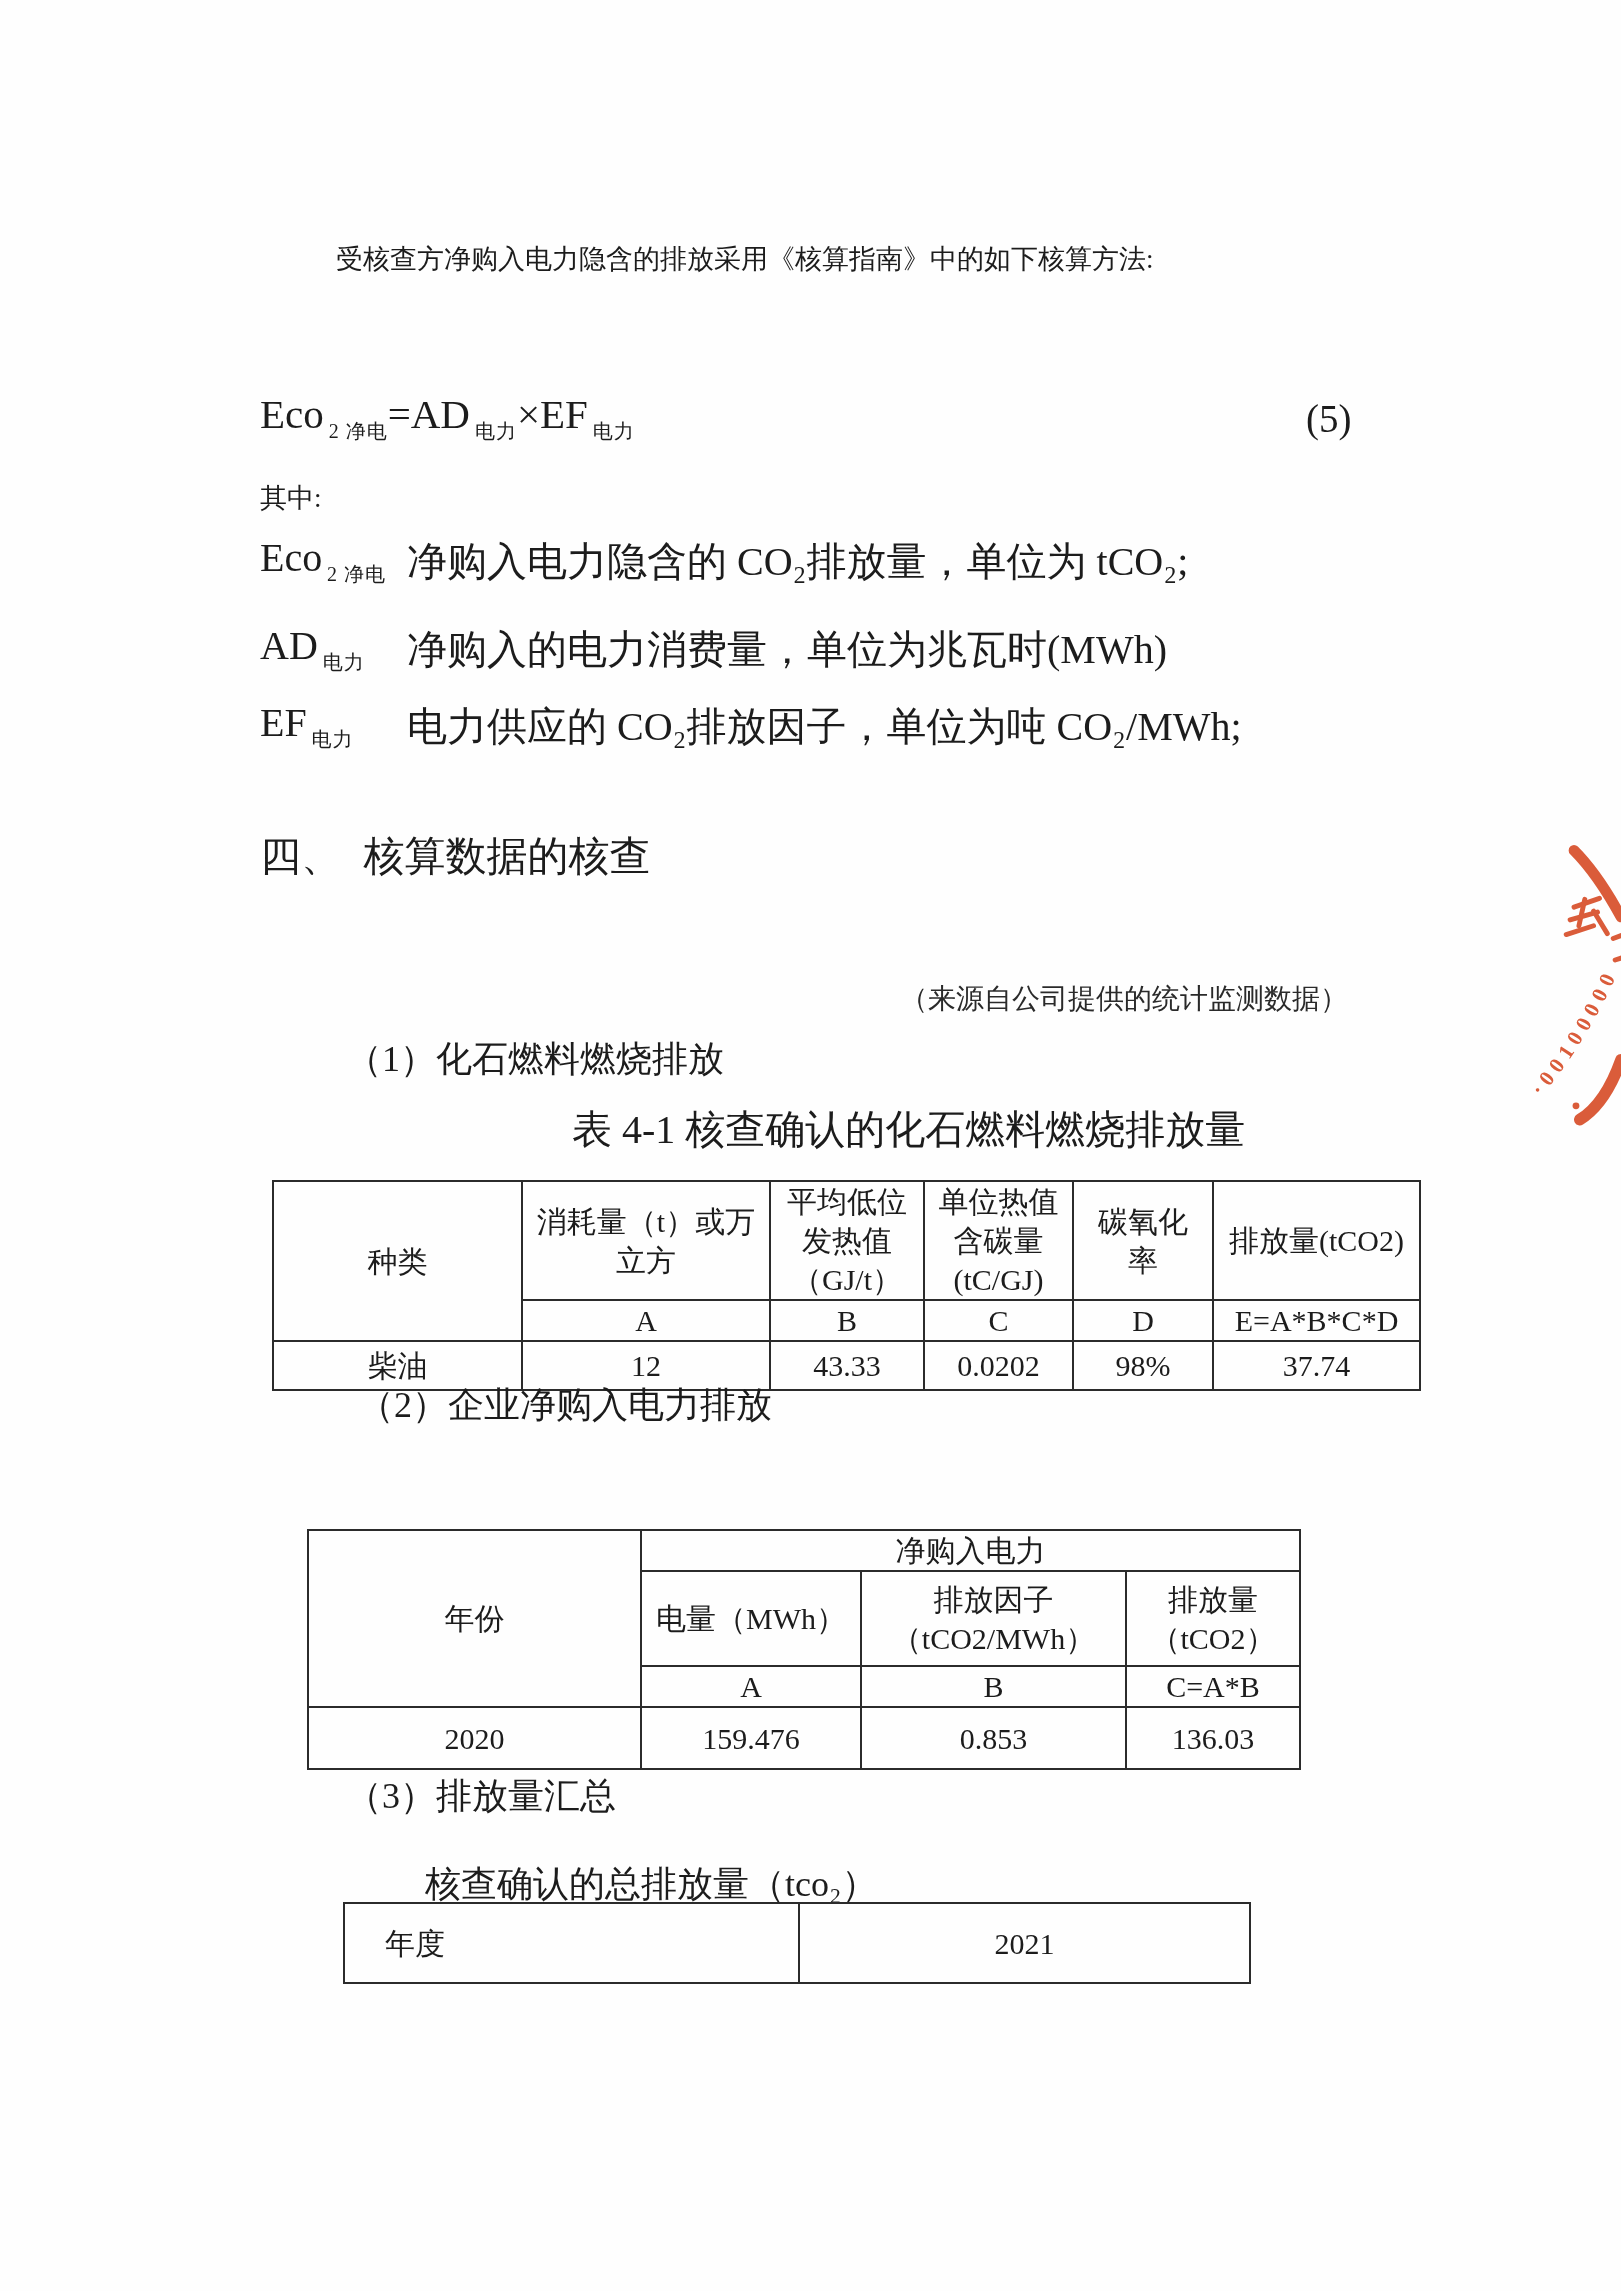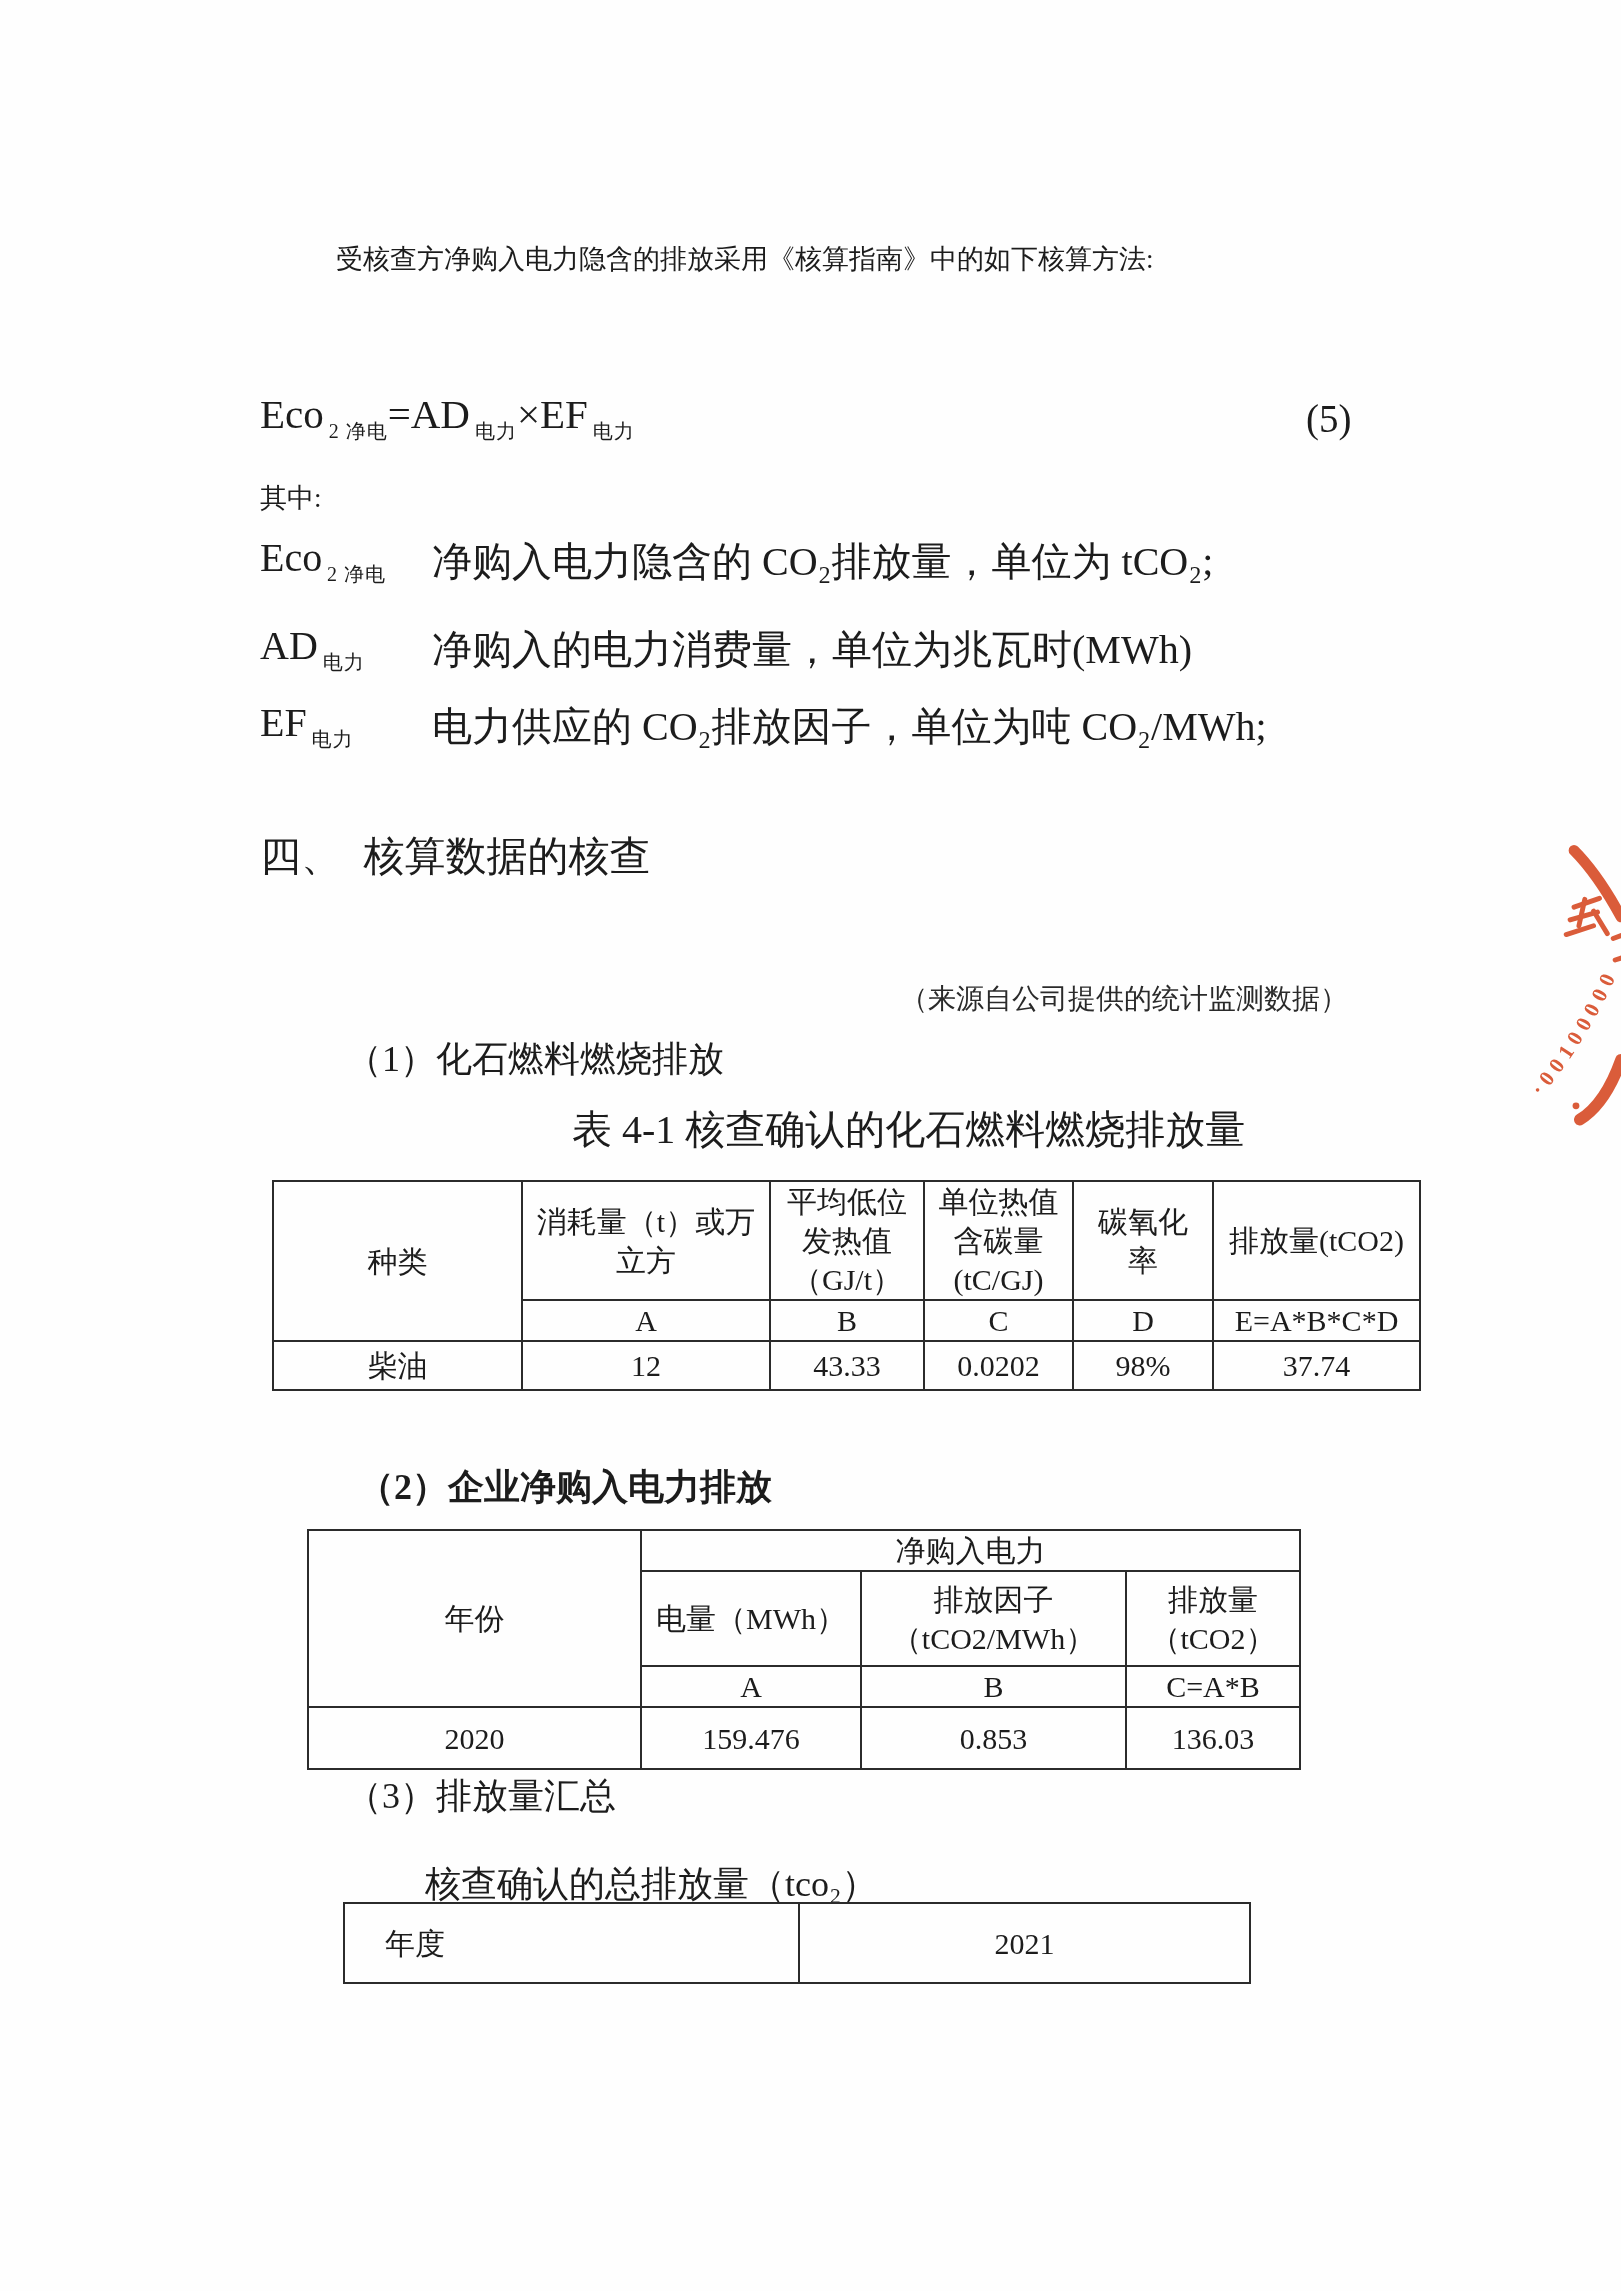--- a/index.html
+++ b/index.html
@@ -12,21 +12,21 @@
     font-family:"Liberation Serif","DejaVu Serif",serif;
     color:#1c1c1c;
   }
   .abs{position:absolute;}
   .body-text{font-size:27px;line-height:82px;}
   .nowrap{white-space:nowrap;}
   .para1{width:1196px;text-indent:76px;text-align:justify;}
   .formula{font-size:41px;white-space:nowrap;}
   .formula sub,.term sub{font-size:20px;vertical-align:-9.8px;letter-spacing:1px;margin-left:4.9px;}
   .eqno{font-size:39px;}
-  .def-row{display:flex;font-size:40px;white-space:nowrap;gap:25px;}
+  .def-row{display:flex;font-size:40px;white-space:nowrap;}
   .def-row .term{width:147px;flex:0 0 147px;}
   .sec-head{font-size:41px;white-space:nowrap;}
   .sec-num{margin-right:21.6px;}
   .para2021{width:1196px;text-indent:65px;white-space:nowrap;}
   .source-note{width:1088px;text-align:right;font-size:28px;color:#2a2a2a;}
   .sub-head{font-size:36px;white-space:nowrap;}
   .tbl-caption{font-size:40px;white-space:nowrap;}
   table{border-collapse:collapse;table-layout:fixed;}
   td,th{
     border:2px solid #2b2b2b;
@@ -113,21 +113,21 @@
       <td>柴油</td>
       <td>12</td>
       <td>43.33</td>
       <td>0.0202</td>
       <td>98%</td>
       <td>37.74</td>
     </tr>
   </tbody>
     </table>
 
-  <div class="abs sub-head" style="left:358px;top:1463px;font-weight:bold;">（2）企业净购入电力排放</div>
+  <div class="abs sub-head" style="left:358px;top:1381px;">（2）企业净购入电力排放</div>
 
 
   <table class="abs" style="left:307px;top:1529px;width:992px;">
     <colgroup>
       <col style="width:333px">
         <col style="width:220px">
         <col style="width:265px">
         <col style="width:174px">
     </colgroup>
     <tbody>

